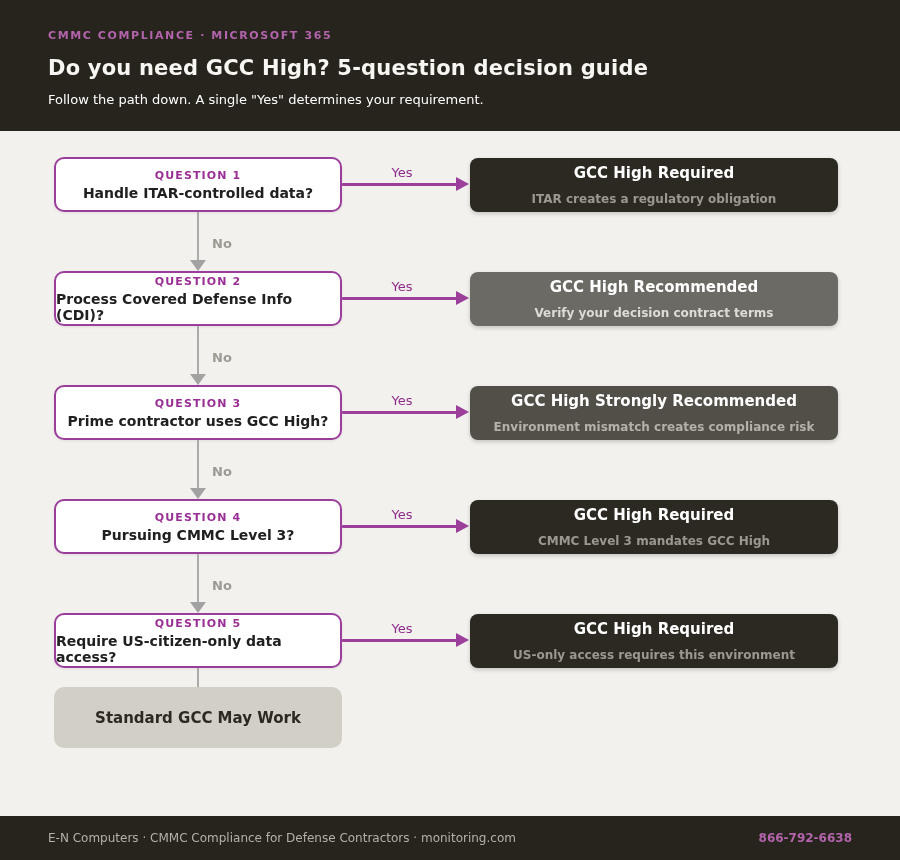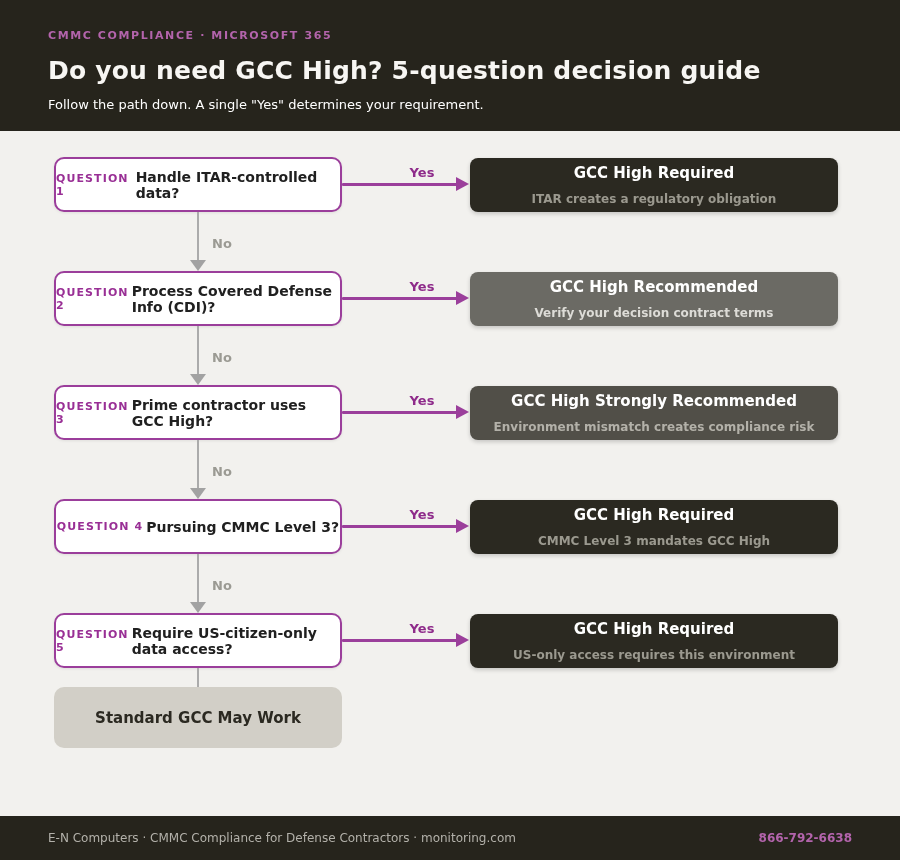--- a/index.html
+++ b/index.html
@@ -15,31 +15,31 @@
   
   .header {
     position: absolute; top: 0; left: 0; width: 900px; height: 131px;
     background: #26241c; padding: 29px 48px 0 48px;
   }
   .eyebrow {
     color: #b364ac; font-size: 11px; font-weight: bold;
     letter-spacing: 1.6px;
   }
   .title {
-    margin-top: 14px; color: #f7f6f3; font-size: 25px; font-weight: bold;
+    margin-top: 14px; color: #f7f6f3; font-size: 21px; font-weight: bold;
     letter-spacing: 0.2px;
   }
   .subtitle { margin-top: 12px; color: #ffffff; font-size: 13px; }
 
   
   .row { position: absolute; left: 0; width: 900px; height: 55px; }
   .qbox {
     position: absolute; left: 54px; top: 0; width: 288px; height: 55px;
     background: #ffffff; border: 2px solid #9b3e9b; border-radius: 10px;
-    display: flex; flex-direction: row; align-items: center; justify-content: center;
+    display: flex; flex-direction: column; align-items: center; justify-content: center;
     gap: 3px; box-shadow: 0 1px 3px rgba(0,0,0,0.08);
   }
   .qlabel {
     color: #992f95; font-size: 11px; font-weight: bold; letter-spacing: 1.1px;
   }
   .qtext { color: #202020; font-size: 14px; font-weight: bold; }
 
   .rbox {
     position: absolute; left: 470px; top: 1px; width: 368px; height: 54px;
     border-radius: 8px; display: flex; flex-direction: column;
@@ -59,22 +59,22 @@
   .yes-arrow-line {
     position: absolute; left: 342px; top: 26px; width: 118px; height: 3px;
     background: #9b3f9b; border-radius: 1px;
   }
   .yes-arrow-head {
     position: absolute; left: 456px; top: 20px; width: 0; height: 0;
     border-left: 13px solid #9b3f9b;
     border-top: 7px solid transparent; border-bottom: 7px solid transparent;
   }
   .yes-label {
-    position: absolute; left: 386px; top: 8px; width: 72px; text-align: center;
-    color: #8e2b8a; font-size: 13px; font-weight: bold;
+    position: absolute; left: 366px; top: 8px; width: 72px; text-align: center;
+    color: #8e2b8a; font-size: 13px; font-weight: normal;
   }
 
   
   .no-conn { position: absolute; left: 0; width: 900px; }
   .no-line { position: absolute; left: 197px; top: 0; width: 2px; background: #ababab; }
   .no-head {
     position: absolute; left: 190px; width: 0; height: 0;
     border-top: 11px solid #a2a2a2;
     border-left: 8px solid transparent; border-right: 8px solid transparent;
   }

